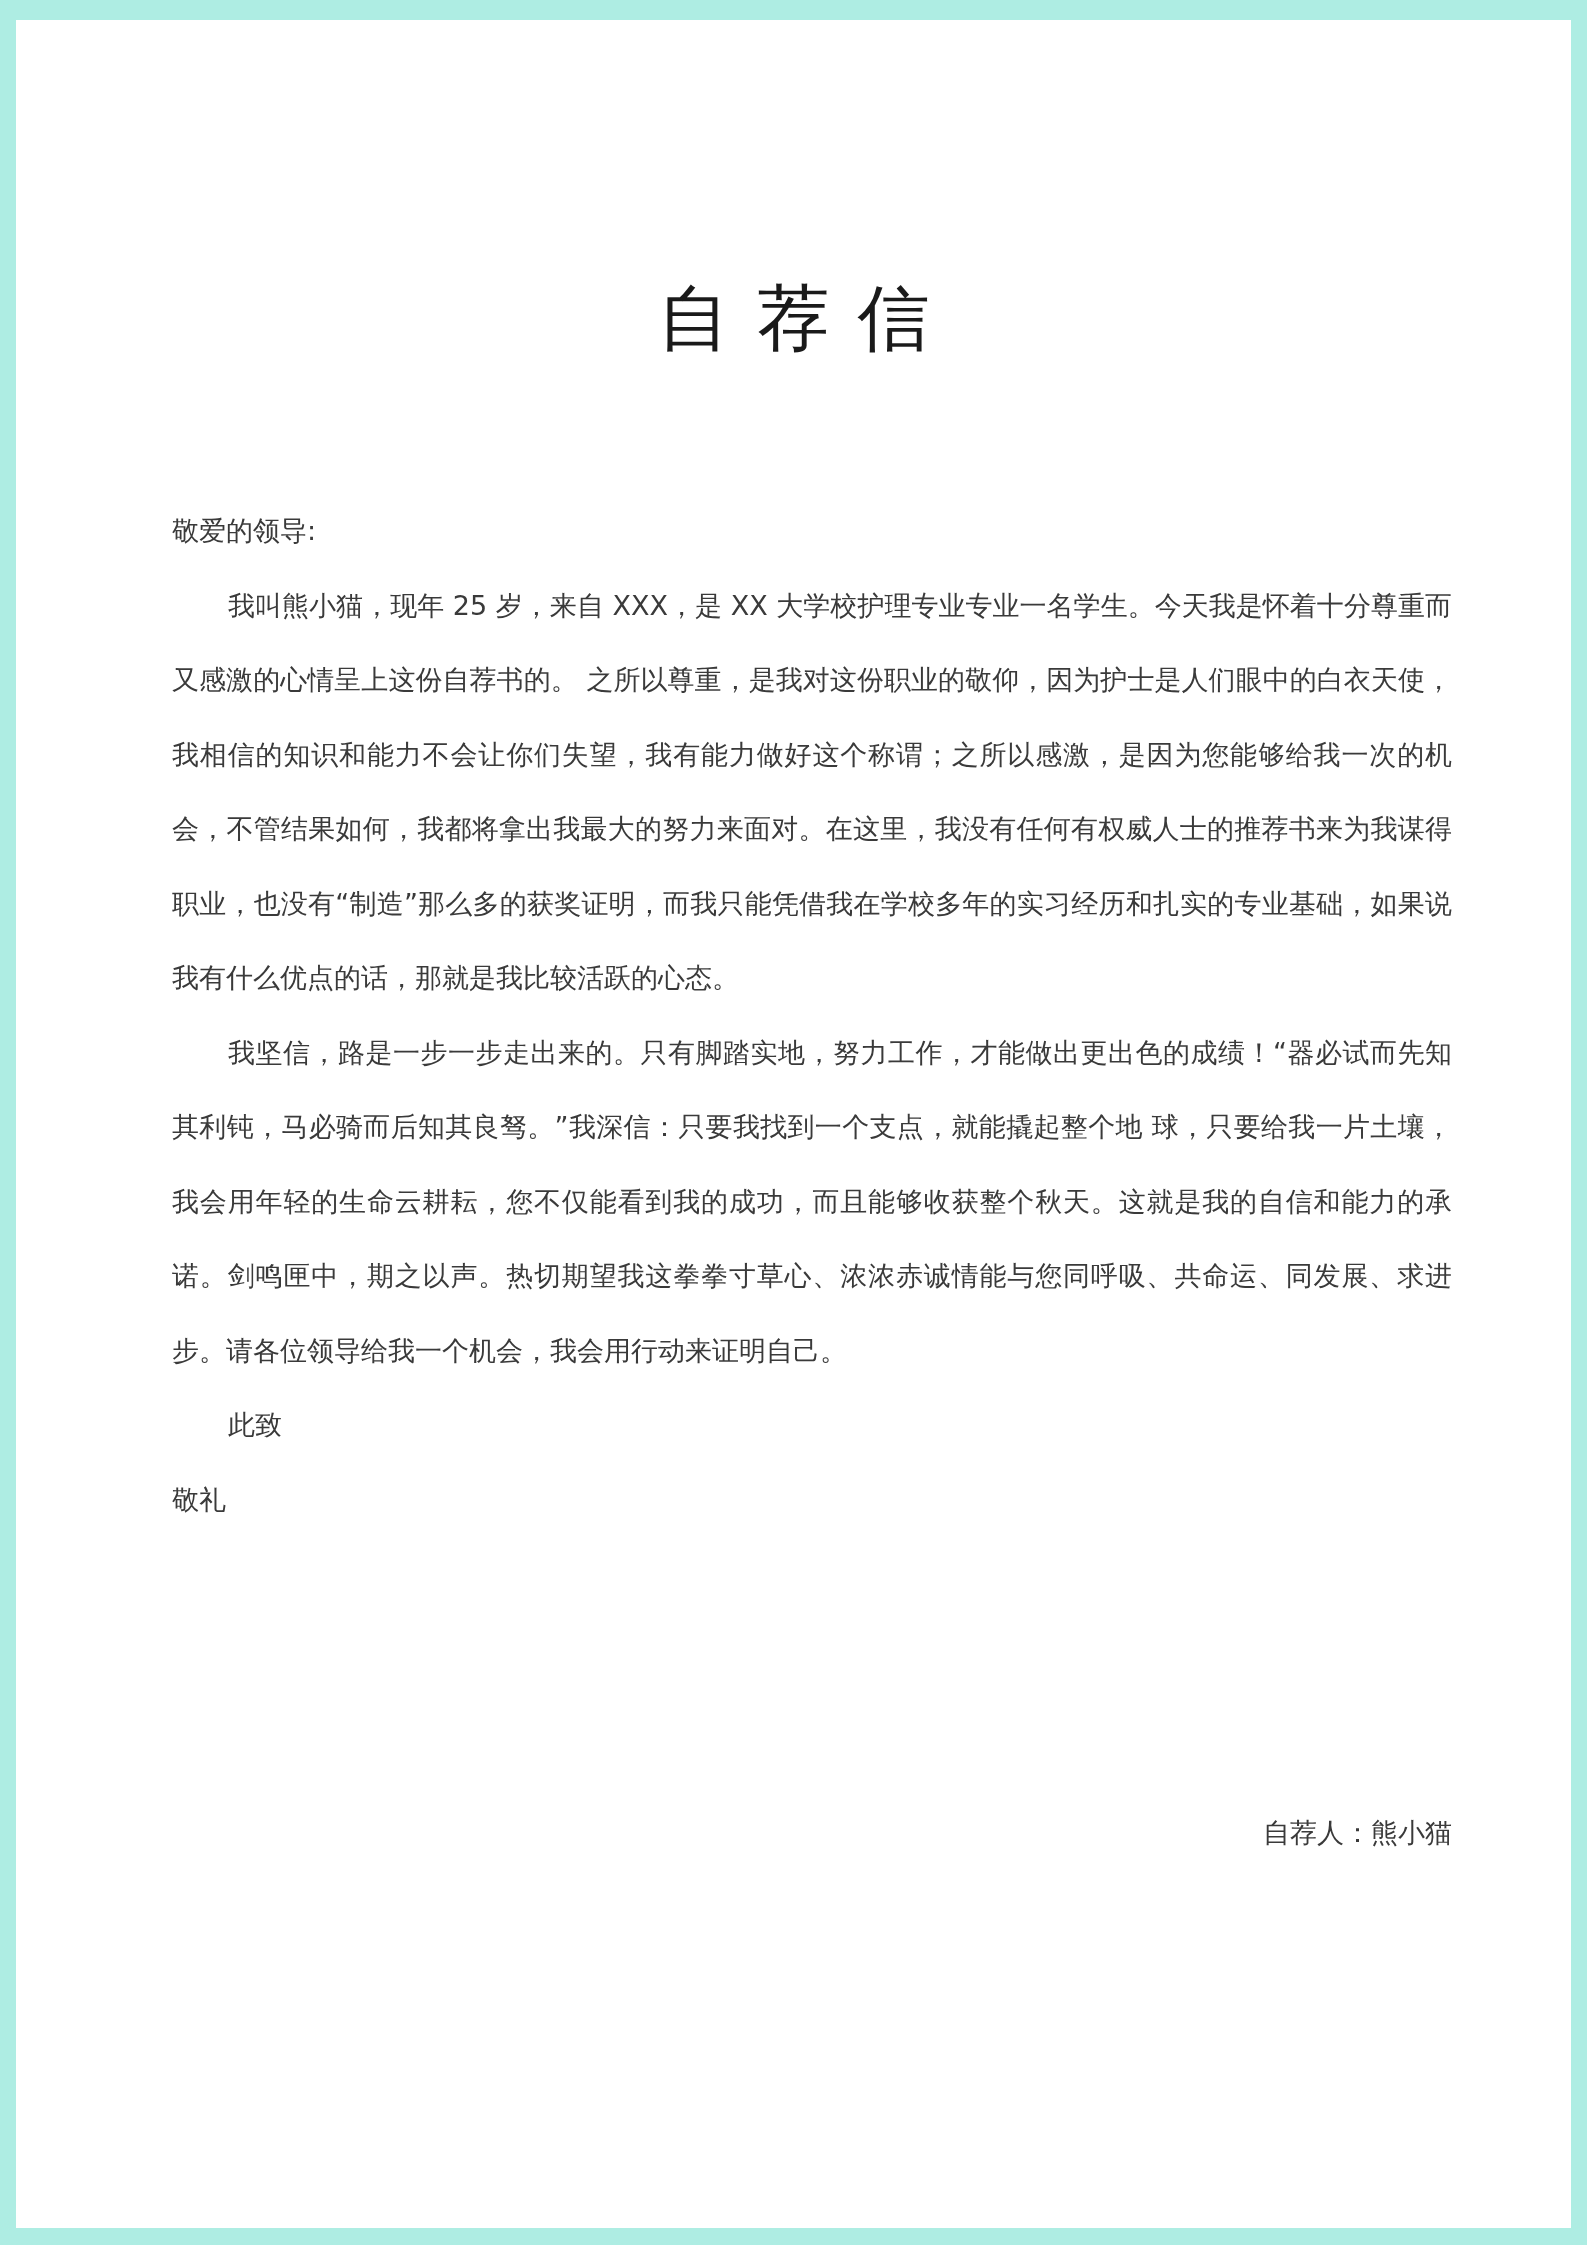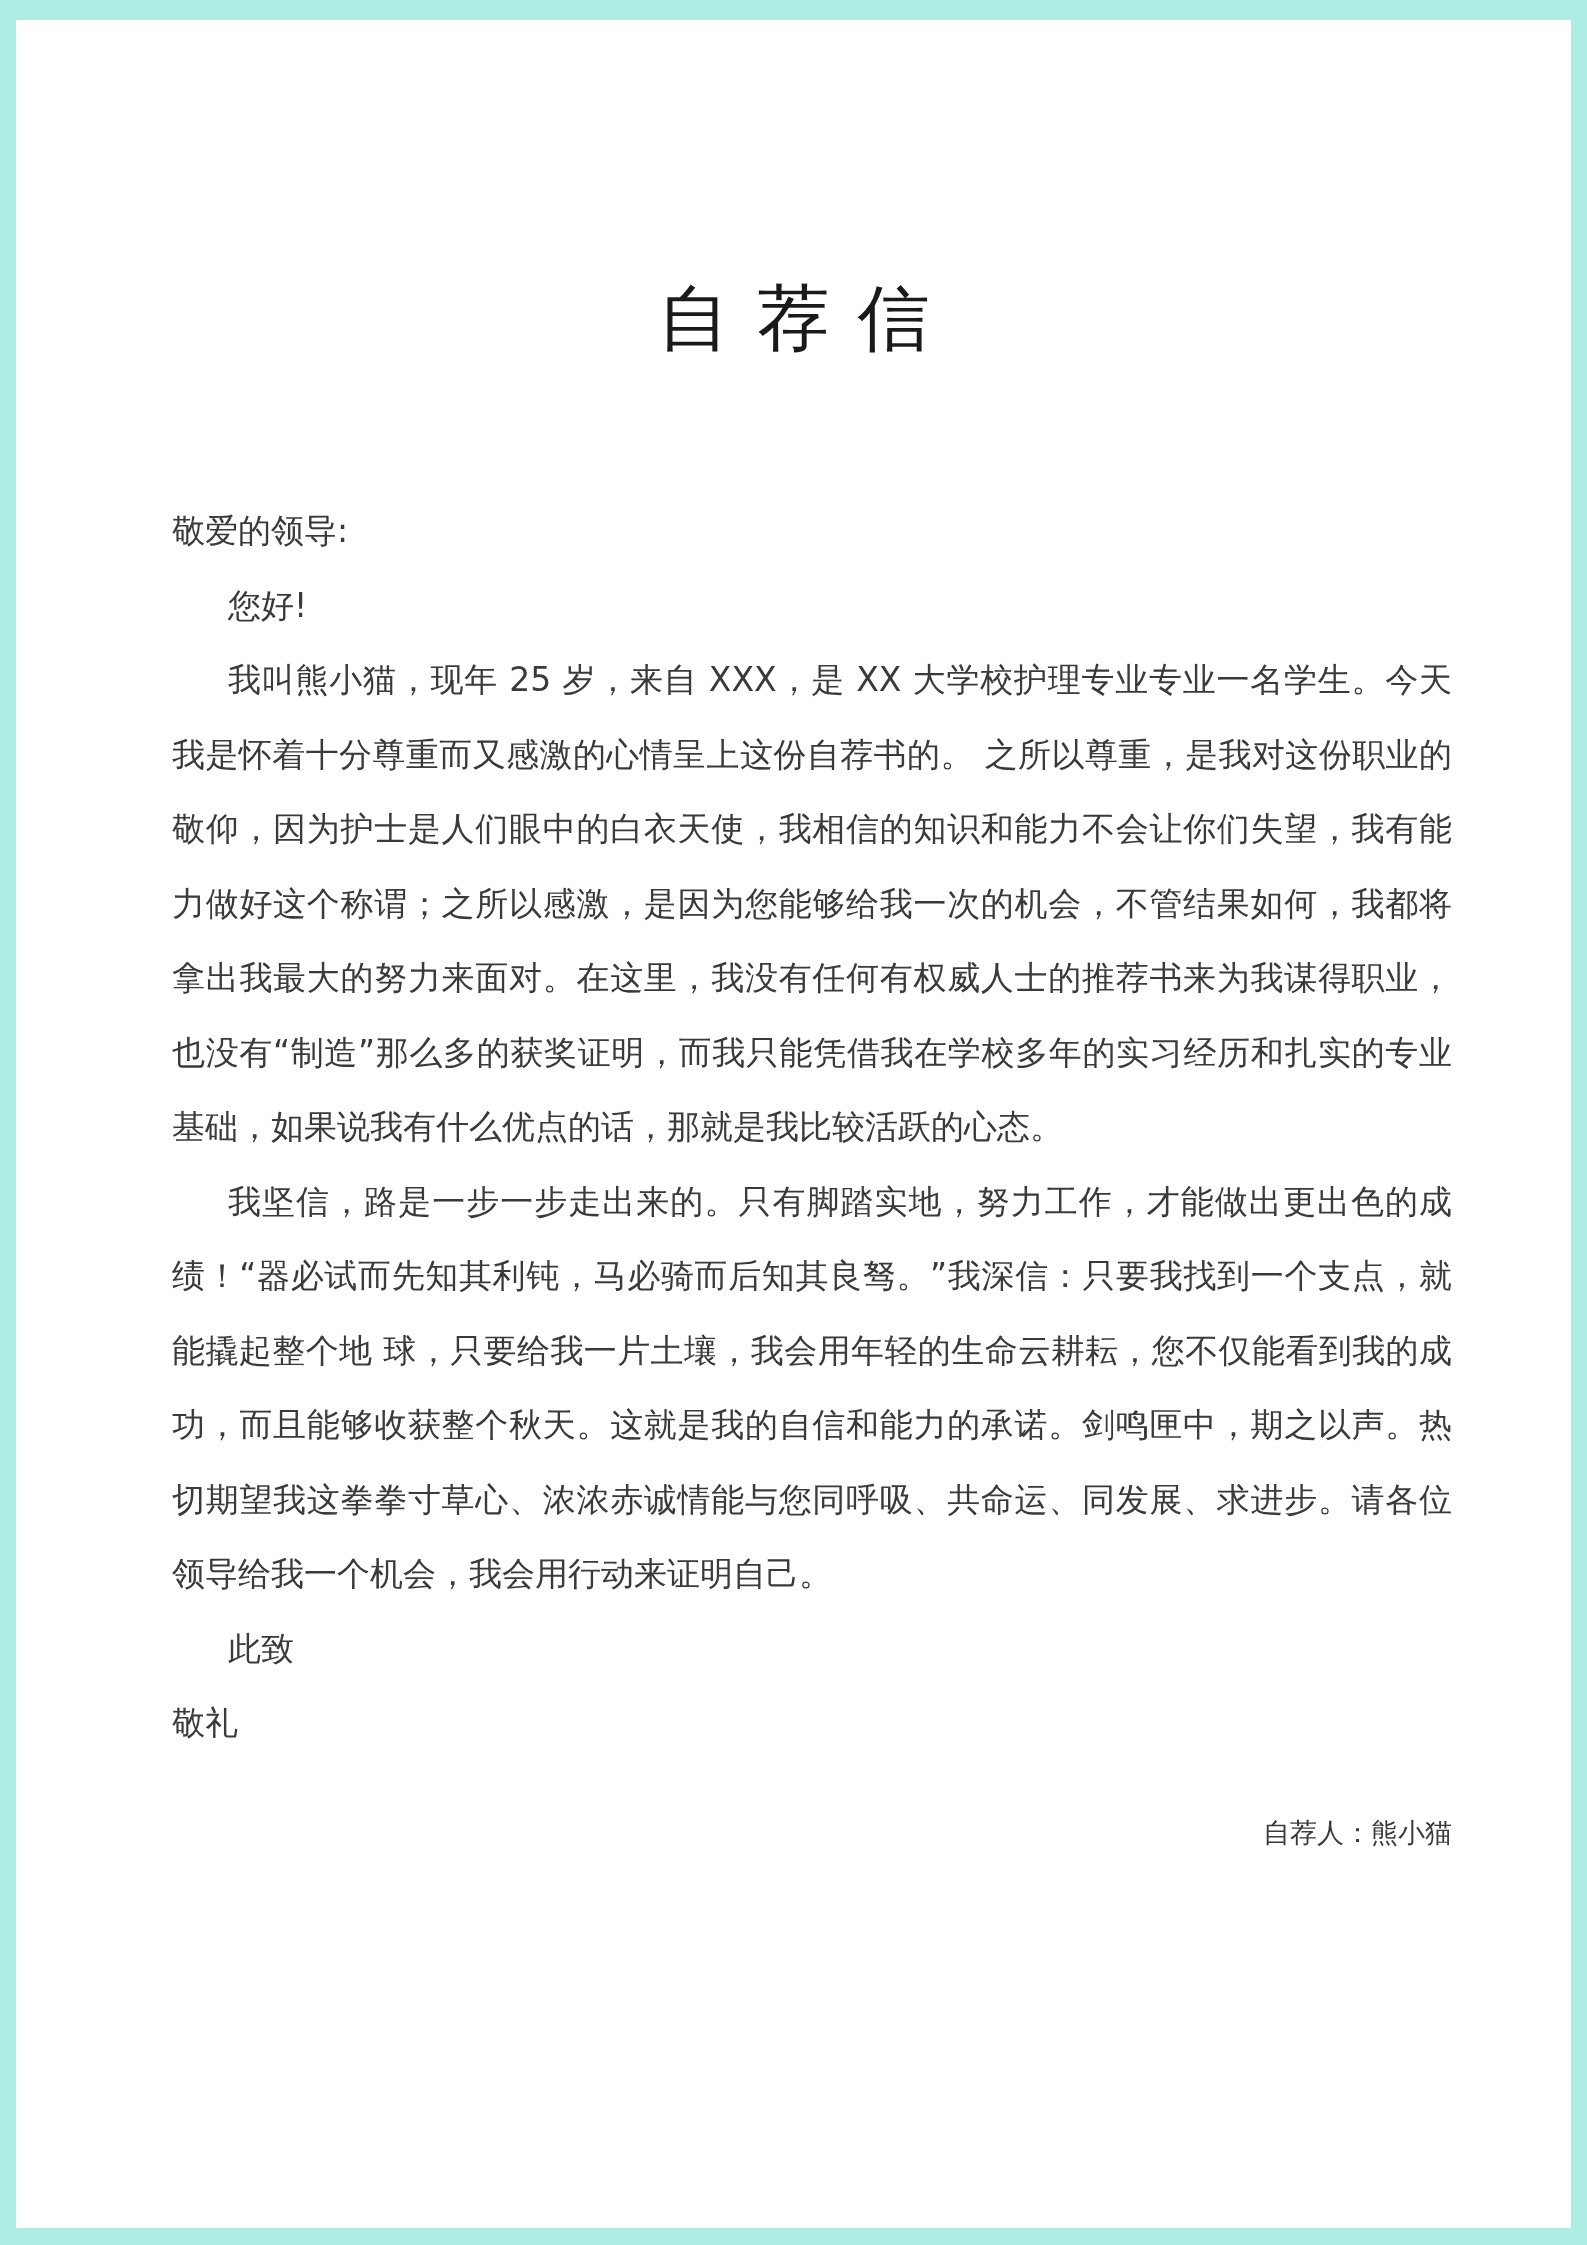--- a/index.html
+++ b/index.html
@@ -35,21 +35,21 @@
       font-weight: normal;
       padding-left: 28px;
       box-sizing: border-box;
     }
     .body-text {
       position: absolute;
       left: 156px;
       top: 474px;
       width: 1280px;
       color: #3a3a3a;
-      font-size: 33px;
+      font-size: 27px;
       line-height: 74.5px;
     }
     .body-text p {
       margin: 0;
       text-align: justify;
     }
     .indent {
       text-indent: 56px;
     }
     .signature {
@@ -64,21 +64,20 @@
     .signature p { margin: 0; }
   </style>
 </head>
 <body>
 
 <div class="page">
   <div class="title">自荐信</div>
 
   <div class="body-text">
     <p>敬爱的领导:</p>
-    <p class="indent">您好!</p>
     <p class="indent">我叫熊小猫，现年 25 岁，来自 XXX，是 XX 大学校护理专业专业一名学生。今天我是怀着十分尊重而又感激的心情呈上这份自荐书的。 之所以尊重，是我对这份职业的敬仰，因为护士是人们眼中的白衣天使，我相信的知识和能力不会让你们失望，我有能力做好这个称谓；之所以感激，是因为您能够给我一次的机会，不管结果如何，我都将拿出我最大的努力来面对。在这里，我没有任何有权威人士的推荐书来为我谋得职业，也没有“制造”那么多的获奖证明，而我只能凭借我在学校多年的实习经历和扎实的专业基础，如果说我有什么优点的话，那就是我比较活跃的心态。</p>
     <p class="indent">我坚信，路是一步一步走出来的。只有脚踏实地，努力工作，才能做出更出色的成绩！“器必试而先知其利钝，马必骑而后知其良驽。”我深信：只要我找到一个支点，就能撬起整个地 球，只要给我一片土壤，我会用年轻的生命云耕耘，您不仅能看到我的成功，而且能够收获整个秋天。这就是我的自信和能力的承诺。剑鸣匣中，期之以声。热切期望我这拳拳寸草心、浓浓赤诚情能与您同呼吸、共命运、同发展、求进步。请各位领导给我一个机会，我会用行动来证明自己。</p>
     <p class="indent">此致</p>
     <p>敬礼</p>
   </div>
 
   <div class="signature">
     <p>自荐人：熊小猫</p>
   </div>
 </div>

